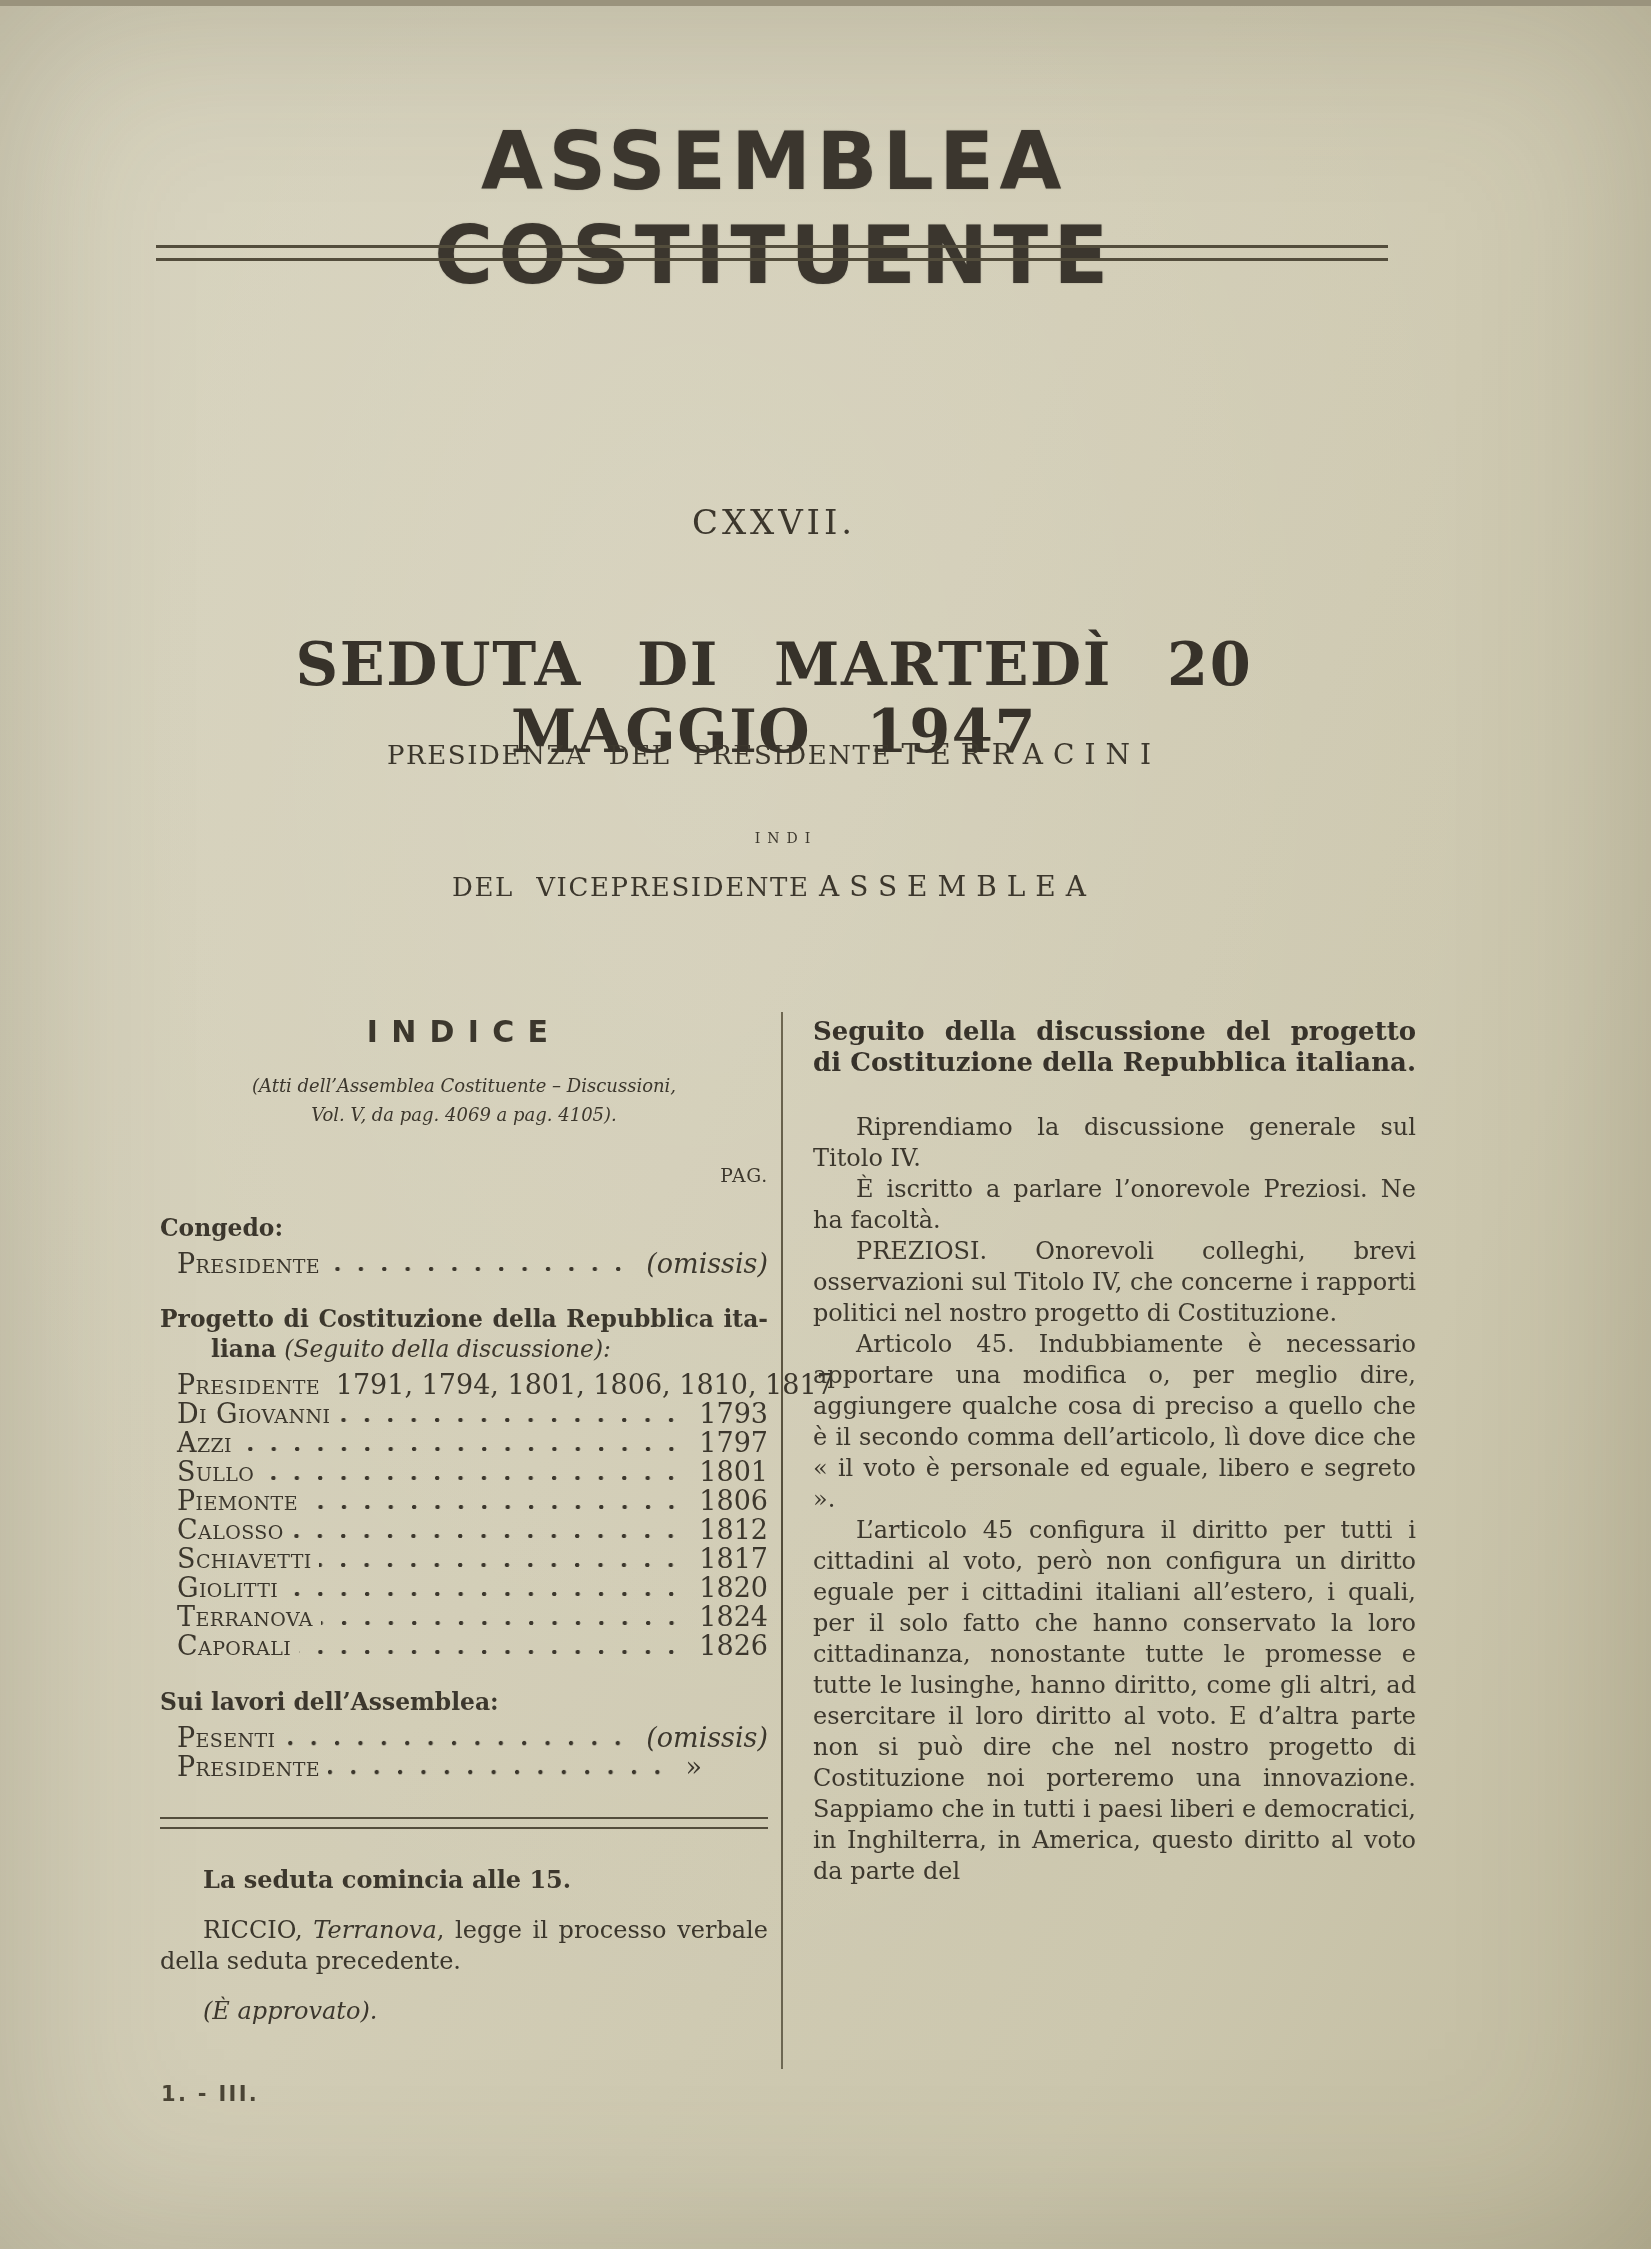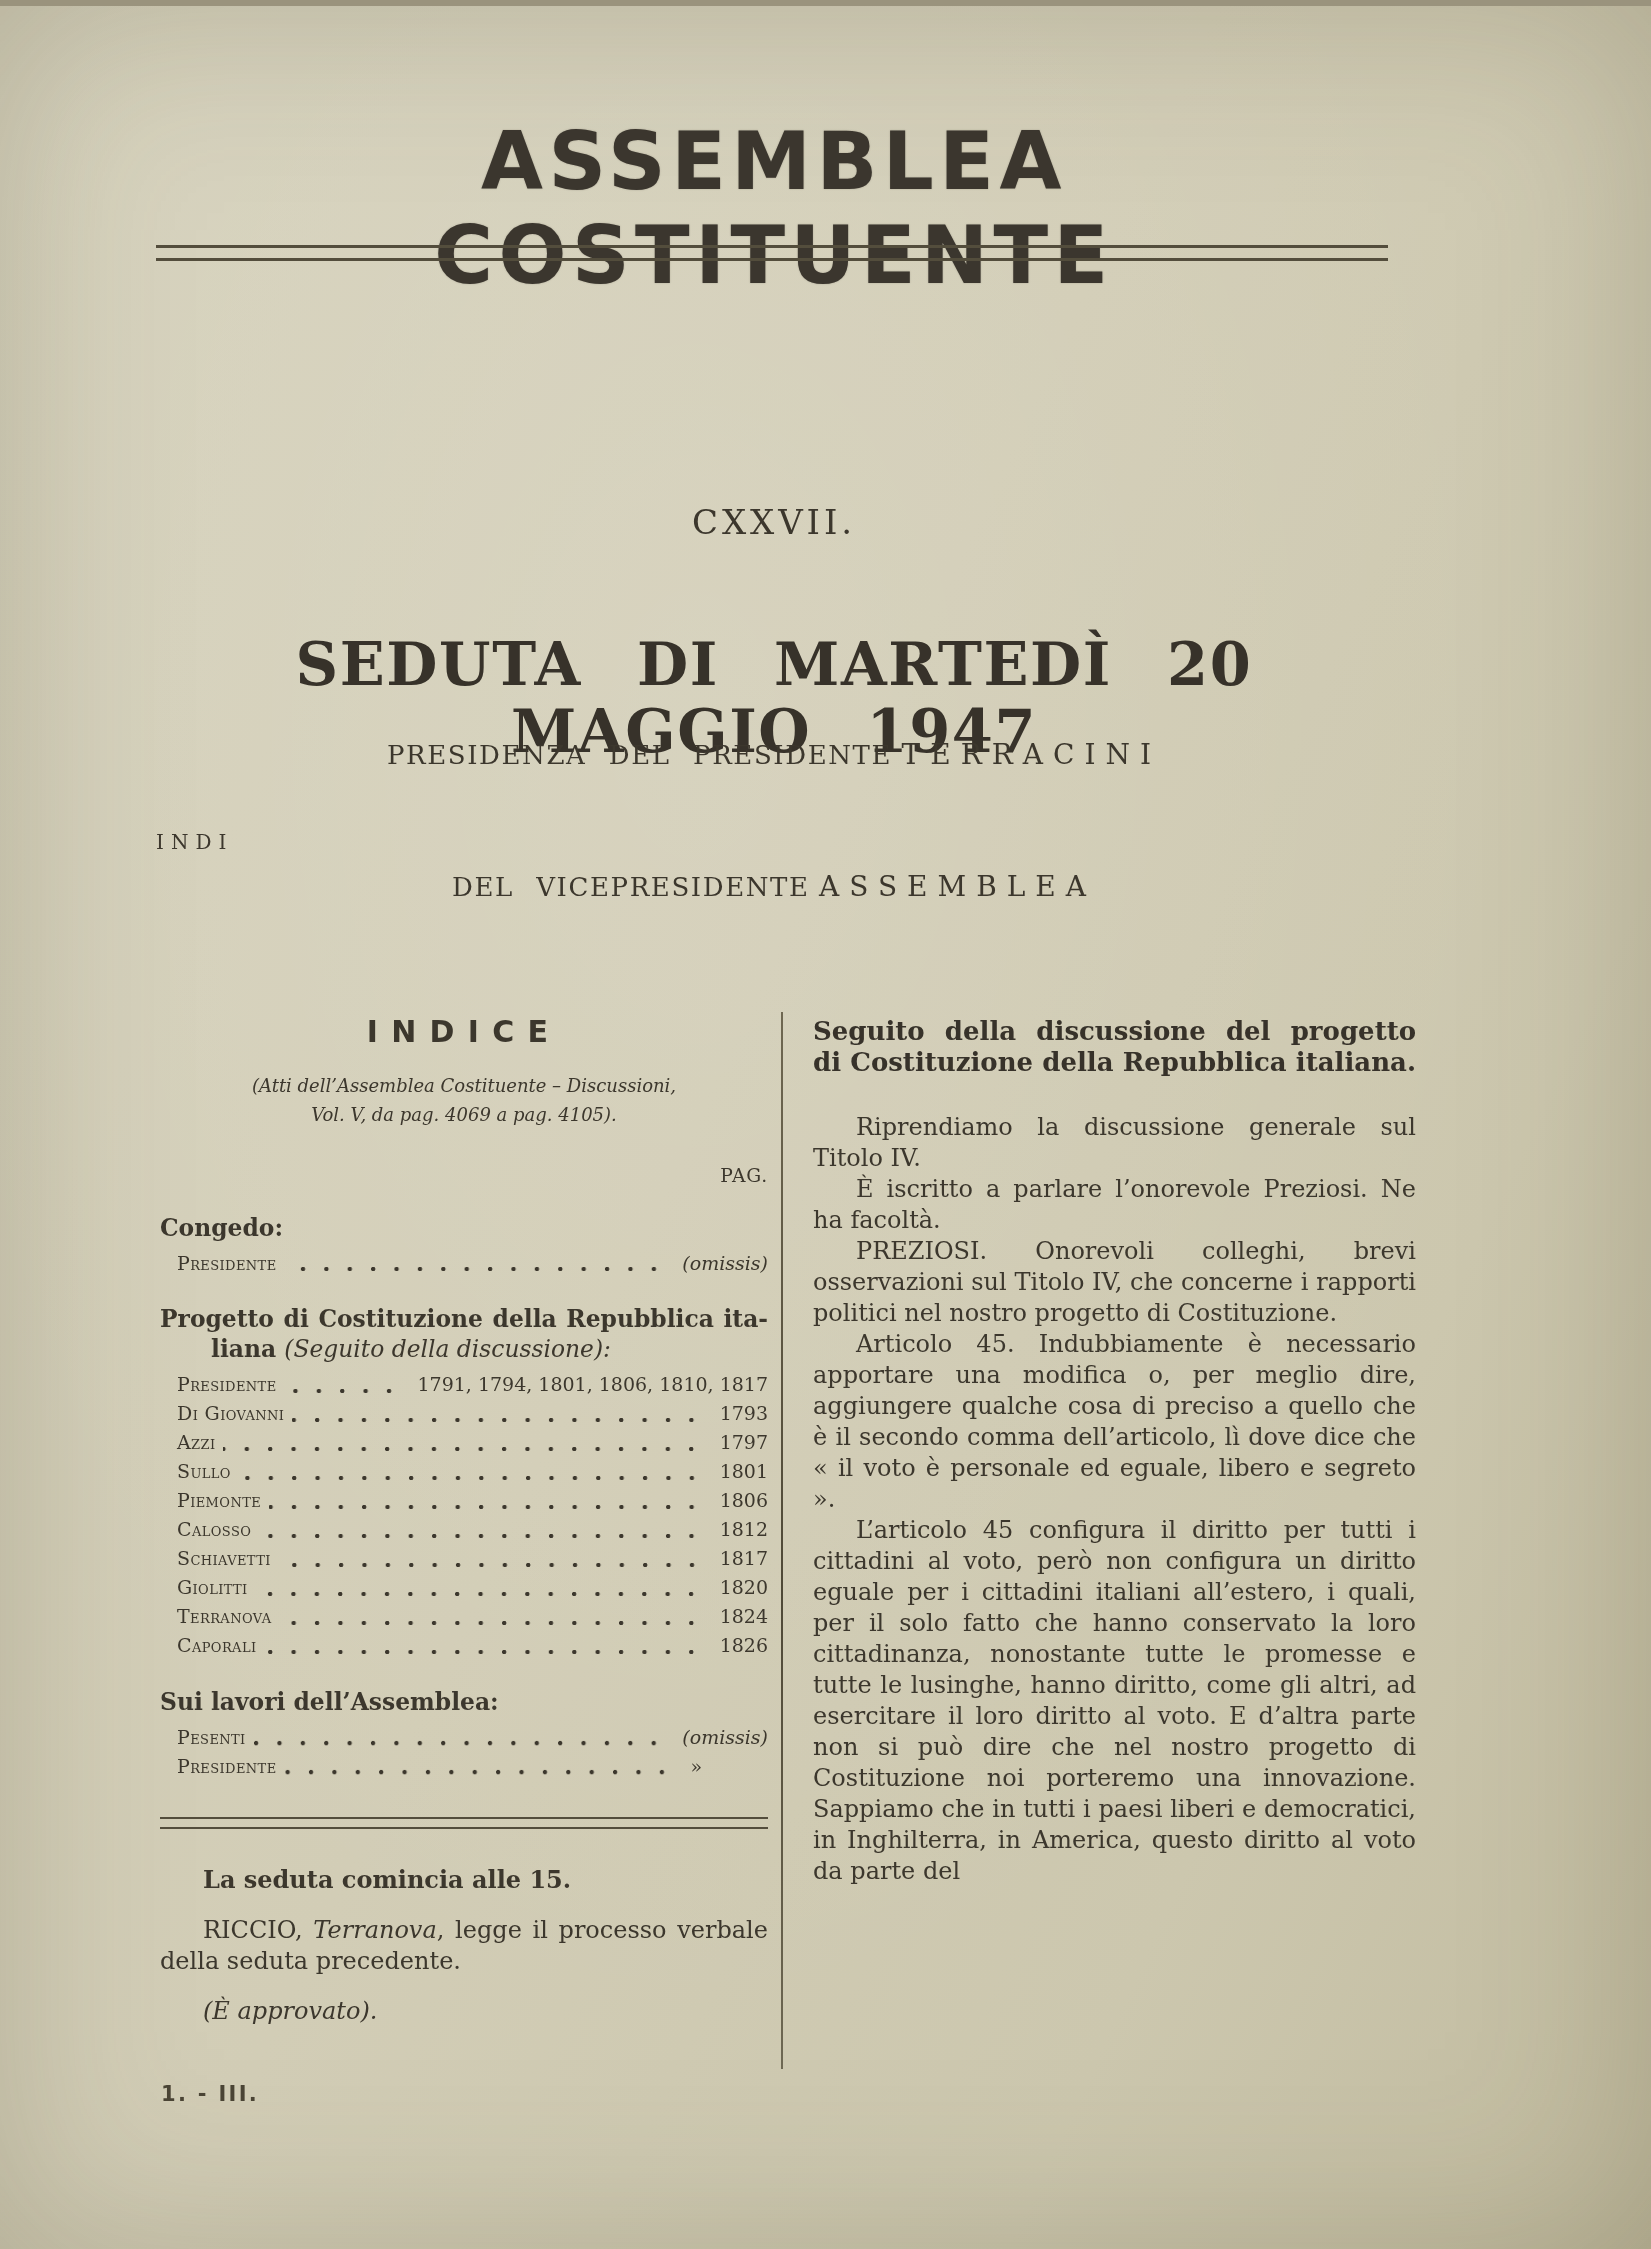--- a/index.html
+++ b/index.html
@@ -49,22 +49,22 @@
     color:#37322a;
   }
   .presidency{
     position:absolute;left:156px;width:1236px;
     text-align:center;font-size:26px;letter-spacing:1.6px;word-spacing:12.5px;
   }
   .presidency-1{top:732px;}
   .presidency-2{top:864px;}
   .pres-name{font-size:28px;letter-spacing:10px;margin-left:9.4px;}
   .indi{
-    position:absolute;left:156px;top:824px;width:1236px;
-    font-size:20px;letter-spacing:7px;
+    position:absolute;left:168px;top:824px;width:1236px;
+    text-align:center;font-size:14px;letter-spacing:7px;
   }
 
   
   .col-left{position:absolute;left:160px;top:1008px;width:608px;}
   .col-right{position:absolute;left:813px;top:1010px;width:603px;}
   .col-divider{
     position:absolute;left:781px;top:1006px;width:2.3px;height:1057px;
     background:linear-gradient(#6e6751, #4f4937 55%, #6e6853);
   }
 
@@ -74,21 +74,21 @@
     font-family:"DejaVu Sans", sans-serif;
     font-weight:bold;font-size:30px;letter-spacing:13.3px;
   }
   .index-note{margin:0;text-align:center;font-style:italic;font-size:18px;line-height:29px;}
   .pag-label{margin-top:36px;text-align:right;font-size:18.7px;letter-spacing:0.8px;}
   .section-header{font-weight:bold;font-size:23.4px;line-height:30px;margin-top:26.5px;margin-bottom:6.2px;}
   .section-header .hl1{text-align:justify;text-align-last:justify;}
   .section-header .hl2{padding-left:51px;font-weight:bold;}
   .section-header .hl2 .it{font-weight:normal;}
   .entries{padding-left:17px;}
-  .index-entry{display:flex;align-items:baseline;font-size:19px;line-height:29px;}
+  .index-entry{display:flex;align-items:baseline;font-size:27px;line-height:29px;}
   .entry-name{font-variant:small-caps;letter-spacing:0.4px;white-space:nowrap;}
   .leader{
     flex:1;align-self:flex-end;height:6.2px;margin:0 7.8px 5.5px;
     background-image:radial-gradient(circle at 3.1px 3.1px, var(--ink) 1.9px, rgba(0,0,0,0) 2.5px);
     background-size:23.4px 6.2px;background-repeat:repeat-x;background-position:right bottom;
   }
   .entry-pages{white-space:nowrap;}
   .sec-lavori .index-entry:last-child .entry-pages{padding-right:66px;}
 
   .session-rule{

